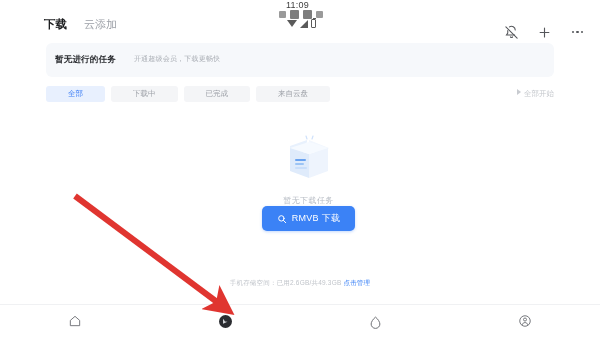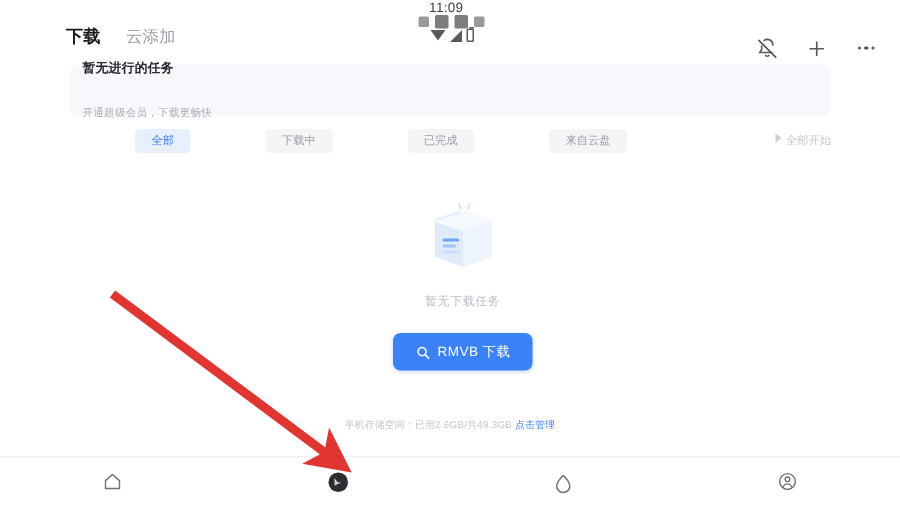--- a/index.html
+++ b/index.html
@@ -110,21 +110,21 @@
   .banner {
     position: absolute;
     left: 46px; top: 43px;
     width: 508px; height: 34px;
     background: #f6f8fb;
     border-radius: 6px;
     display: flex;
     align-items: center;
     padding: 0 9px;
   }
-  .banner-texts { display: flex; flex-direction: column; gap: 18px; }
+  .banner-texts { display: flex; flex-direction: row; gap: 18px; }
   .banner-title {
     font-size: 8.5px; font-weight: bold; color: #26282c;
     letter-spacing: .2px;
   }
   .banner-sub { font-size: 7px; color: #a9adb4; letter-spacing: .2px; }
   .banner-spacer { flex: 1; }
   .vip-btn {
     background: linear-gradient(180deg,#4a3a2e,#3a2d23);
     color: #f0d9ae;
     font-size: 7.5px;
@@ -143,24 +143,23 @@
     width: 508px;
     display: flex;
     align-items: center;
   }
   .chips { display: flex; gap: 6px; }
   .chip {
     font-size: 7.5px;
     color: #9a9ea5;
     background: #f4f5f7;
     border-radius: 3px;
-    padding: 3px 11px;
+    padding: 3px 22px;
     cursor: pointer;
     white-space: nowrap;
-    margin-left: 44px;
   }
   .chip.active { background: #e8f0fe; color: #3b7cf5; }
   .chips-spacer { flex: 1; }
   .startall {
     display: flex; gap: 3px;
     font-size: 7.5px; color: #c4c7cc; cursor: pointer;
     white-space: nowrap;
   }
   .play-tri {
     width: 0; height: 0;
@@ -178,21 +177,21 @@
     align-items: center;
   }
   .box-illu { width: 66px; height: 58px; }
   .empty-text {
     margin-top: 9px;
     font-size: 8px;
     color: #b7bcc4;
     letter-spacing: .4px;
   }
   .rmvb-btn {
-    margin-top: 16px;
+    margin-top: 0;
     background: #3b82f6;
     color: #ffffff;
     font-size: 9px;
     border-radius: 5px;
     padding: 6px 15px;
     display: flex;
     align-items: center;
     gap: 5px;
     cursor: pointer;
     letter-spacing: .3px;

